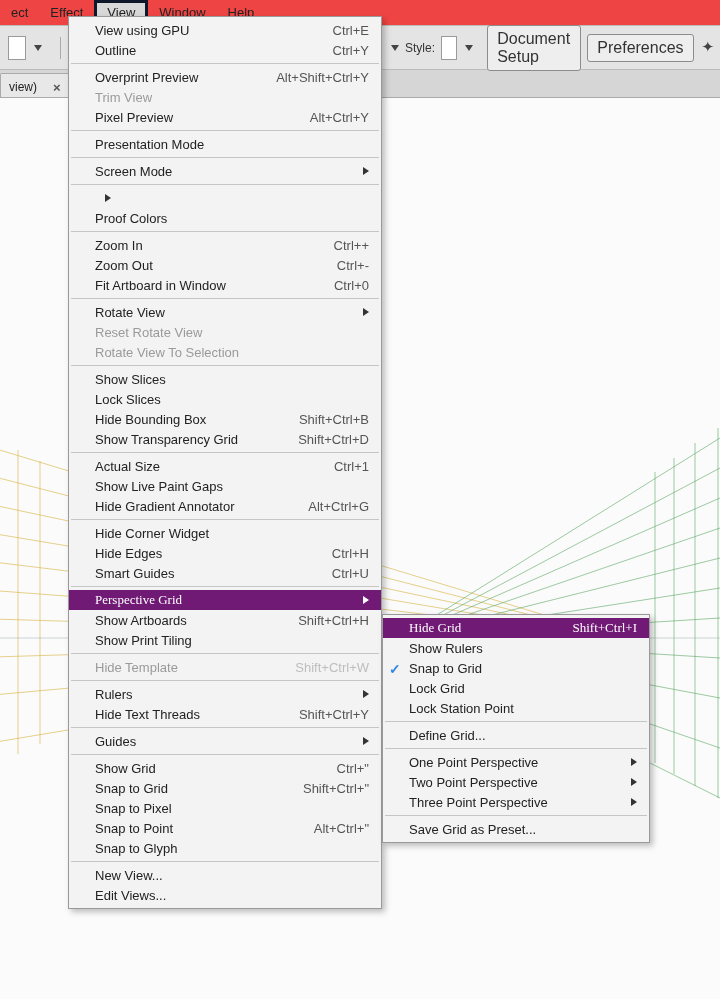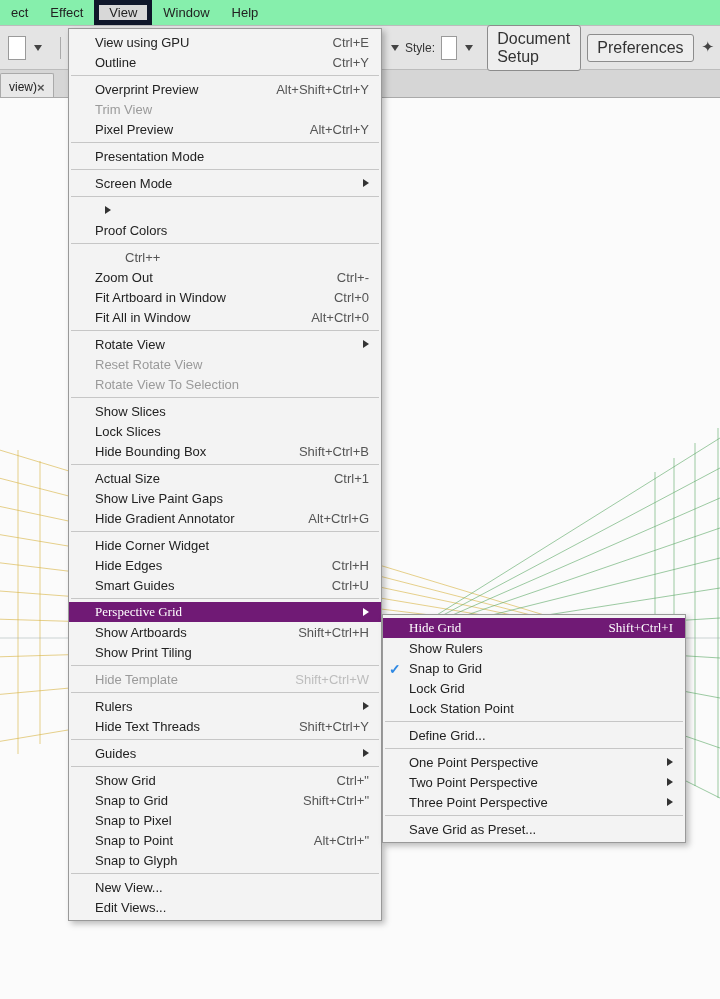--- a/index.html
+++ b/index.html
@@ -8,36 +8,36 @@
     font-size: 13px;
     width:720px; height:999px;
     background:#f8f8f8;
     position:relative;
     overflow:hidden;
     color:#222;
   }
   
   .menubar {
     height:26px;
-    background:#86efac;
+    background:#ef4444;
     border-bottom:1px solid #bcbcbc;
     display:flex;
     align-items:stretch;
     padding-left:0;
   }
   .menubar .menu-item{
     display:flex; align-items:center;
     padding:0 10px;
     font-size:13px;
     cursor:default;
     border:1px solid transparent;
   }
   .menubar .menu-item.active{
     background:#d8d8d8;
-    border:5px solid #0f172a;
+    border:3px solid #0f172a;
   }
   
   .toolbar2{
     height:44px;
     background:#e4e4e4;
     border-bottom:1px solid #bcbcbc;
     display:flex;
     align-items:center;
     gap:6px;
     padding:0 8px;
@@ -65,21 +65,21 @@
     background:#d6d6d6;
     border-bottom:1px solid #aaa;
     display:flex;
     align-items:flex-end;
   }
   .tab{
     height:24px; padding:3px 8px 0 8px;
     background:#e8e8e8;
     border:1px solid #aaa; border-bottom:none;
     font-size:12px;
-    display:flex; align-items:center; gap:0;
+    display:flex; align-items:center; gap:16px;
     border-radius:2px 2px 0 0;
   }
   .tab .x{font-family:Arial;font-size:13px;font-weight:bold;color:#555;}
   
   .canvas{
     position:absolute; left:0; top:98px; right:0; bottom:0;
     background:#fbfbfb;
   }
   .canvas svg{position:absolute;inset:0;}
   
@@ -119,22 +119,22 @@
     border-top:4px solid transparent;
     border-bottom:4px solid transparent;
     border-left:6px solid #333;
     margin-left:10px;
   }
   .dropdown .row.highlight .arrow{border-left-color:#fff;}
   .dropdown .row .check{
     position:absolute; left:6px; top:3px;
     color:#2f89e3; font-size:14px; font-weight:bold;
   }
-  #menu-view{ left:68px; top:28px; width:314px; }
-  #menu-sub{ left:382px; top:614px; width:304px; }
+  #menu-view{ left:68px; top:16px; width:314px; }
+  #menu-sub{ left:382px; top:614px; width:268px; }
 </style>
 </head>
 <body>
 
 <div class="menubar">
   <div class="menu-item">ect</div>
   <div class="menu-item">Effect</div>
   <div class="menu-item active">View</div>
   <div class="menu-item">Window</div>
   <div class="menu-item">Help</div>
@@ -239,34 +239,31 @@
     </div>
     <div class="sep"></div>
     <div class="row">
       <span class="arrow"></span>
     </div>
     <div class="row">
       <span class="label">Proof Colors</span>
     </div>
     <div class="sep"></div>
     <div class="row">
+      <span class="label">Zoom In</span>
       <span class="shortcut">Ctrl++</span>
     </div>
     <div class="row">
       <span class="label">Zoom Out</span>
       <span class="shortcut">Ctrl+-</span>
     </div>
     <div class="row">
       <span class="label">Fit Artboard in Window</span>
       <span class="shortcut">Ctrl+0</span>
     </div>
-    <div class="row">
-      <span class="label">Fit All in Window</span>
-      <span class="shortcut">Alt+Ctrl+0</span>
-    </div>
     <div class="sep"></div>
     <div class="row">
       <span class="label">Rotate View</span>
       <span class="arrow"></span>
     </div>
     <div class="row disabled">
       <span class="label">Reset Rotate View</span>
     </div>
     <div class="row disabled">
       <span class="label">Rotate View To Selection</span>
@@ -274,20 +271,24 @@
     <div class="sep"></div>
     <div class="row">
       <span class="label">Show Slices</span>
     </div>
     <div class="row">
       <span class="label">Lock Slices</span>
     </div>
     <div class="row">
       <span class="label">Hide Bounding Box</span>
       <span class="shortcut">Shift+Ctrl+B</span>
+    </div>
+    <div class="row">
+      <span class="label">Show Transparency Grid</span>
+      <span class="shortcut">Shift+Ctrl+D</span>
     </div>
     <div class="sep"></div>
     <div class="row">
       <span class="label">Actual Size</span>
       <span class="shortcut">Ctrl+1</span>
     </div>
     <div class="row">
       <span class="label">Show Live Paint Gaps</span>
     </div>
     <div class="row">

